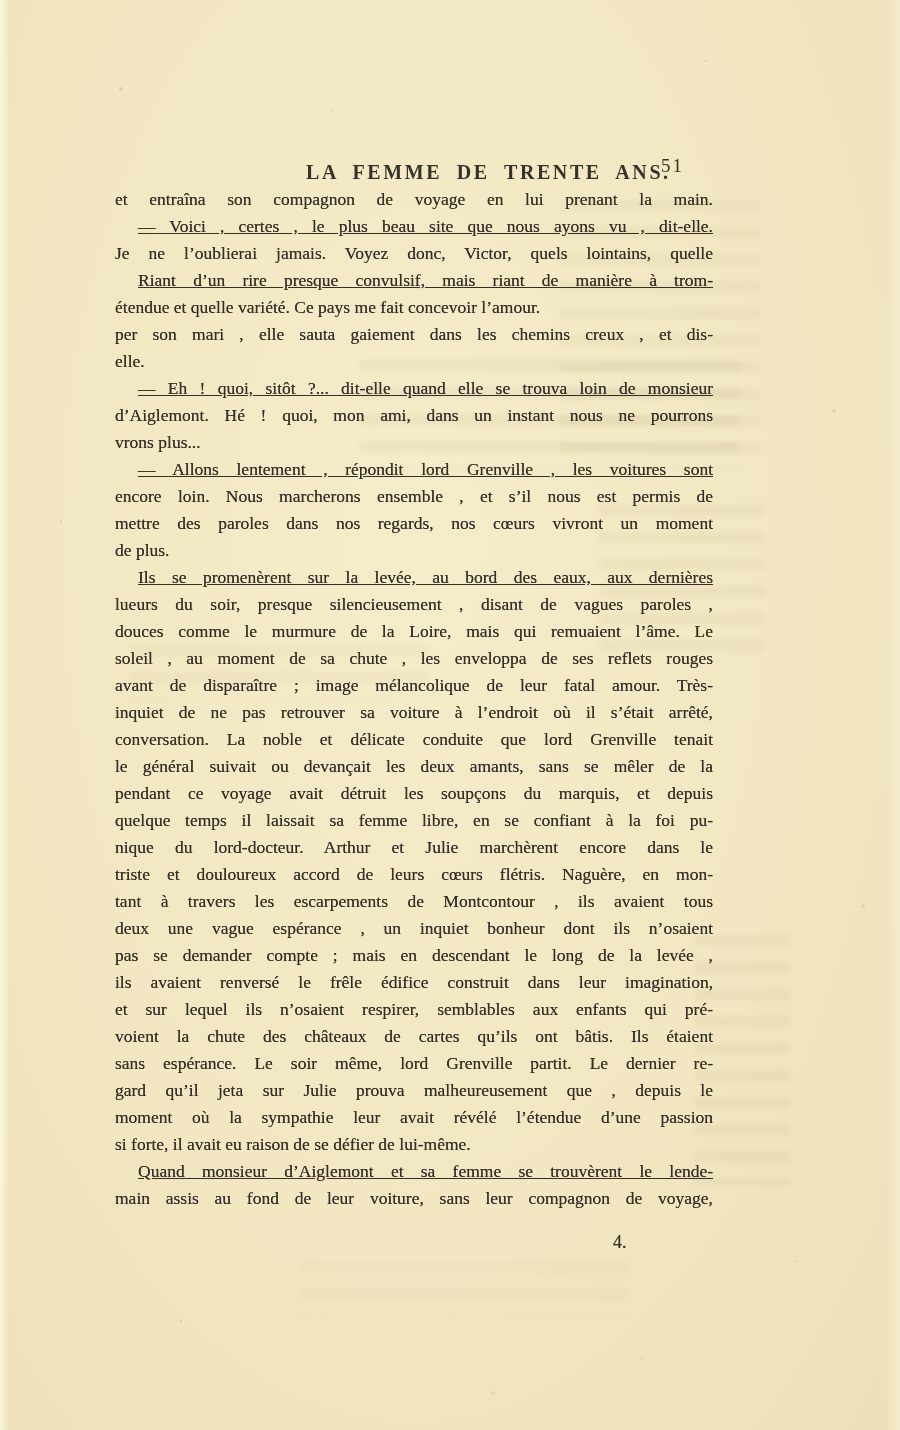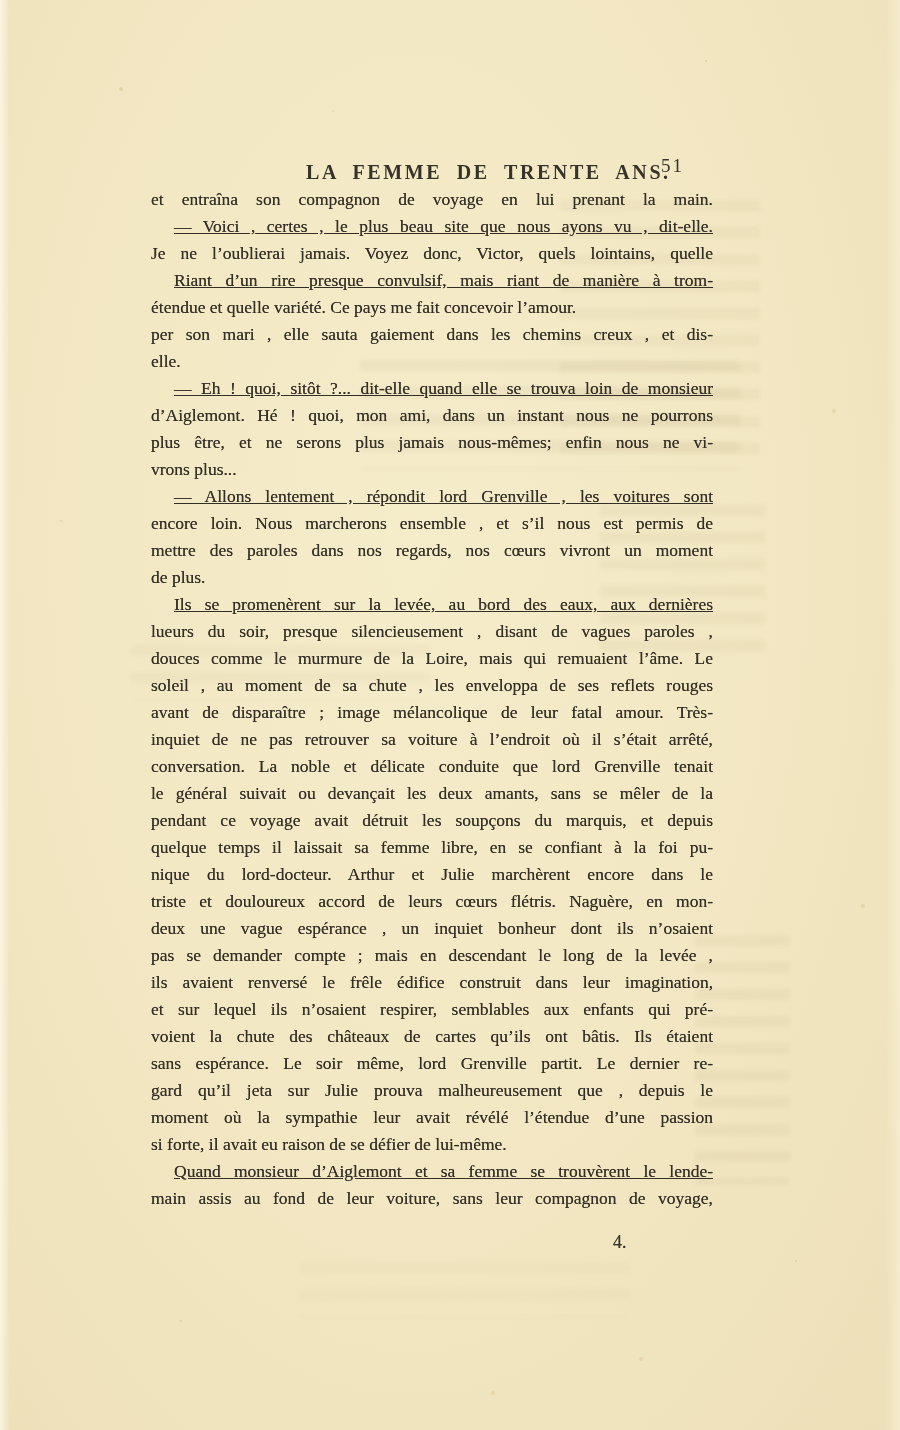--- a/index.html
+++ b/index.html
@@ -74,21 +74,20 @@
     color: #332f27;
     font-size: 17.5px;
     text-shadow: 0 0 0.5px rgba(52,47,38,0.75);
   }
   .line {
     height: 27px; line-height: 27px;
     text-align: justify;
     text-align-last: left;
     white-space: normal;
     overflow: visible;
-    margin-left: 36px;
   }
   .line.just { text-align-last: justify; }
   .line.indent { text-indent: 23px; text-decoration: underline; }
   .signature-mark {
     position: absolute;
     left: 613px; top: 1232px;
     font-size: 18px;
     color: #36332b;
     text-shadow: 0 0 0.5px rgba(52,47,38,0.7);
   }
@@ -113,38 +112,38 @@
   <div class="text-block">
       <div class="line just">et entraîna son compagnon de voyage en lui prenant la main.</div>
       <div class="line indent just">— Voici , certes , le plus beau site que nous ayons vu , dit-elle.</div>
       <div class="line just">Je ne l’oublierai jamais. Voyez donc, Victor, quels lointains, quelle</div>
       <div class="line indent just">Riant d’un rire presque convulsif, mais riant de manière à trom-</div>
       <div class="line">étendue et quelle variété. Ce pays me fait concevoir l’amour.</div>
       <div class="line just">per son mari , elle sauta gaiement dans les chemins creux , et dis-</div>
       <div class="line">elle.</div>
       <div class="line indent just">— Eh ! quoi, sitôt ?... dit-elle quand elle se trouva loin de monsieur</div>
       <div class="line just">d’Aiglemont. Hé ! quoi, mon ami, dans un instant nous ne pourrons</div>
-      <div class="line just">plus être, et ne serons plus jamais nous-mêmes; enfin nous ne vi-</div>
       <div class="line">vrons plus...</div>
       <div class="line indent just">— Allons lentement , répondit lord Grenville , les voitures sont</div>
       <div class="line just">encore loin. Nous marcherons ensemble , et s’il nous est permis de</div>
       <div class="line just">mettre des paroles dans nos regards, nos cœurs vivront un moment</div>
       <div class="line">de plus.</div>
       <div class="line indent just">Ils se promenèrent sur la levée, au bord des eaux, aux dernières</div>
       <div class="line just">lueurs du soir, presque silencieusement , disant de vagues paroles ,</div>
       <div class="line just">douces comme le murmure de la Loire, mais qui remuaient l’âme. Le</div>
       <div class="line just">soleil , au moment de sa chute , les enveloppa de ses reflets rouges</div>
       <div class="line just">avant de disparaître ; image mélancolique de leur fatal amour. Très-</div>
       <div class="line just">inquiet de ne pas retrouver sa voiture à l’endroit où il s’était arrêté,</div>
       <div class="line just">conversation. La noble et délicate conduite que lord Grenville tenait</div>
       <div class="line just">le général suivait ou devançait les deux amants, sans se mêler de la</div>
       <div class="line just">pendant ce voyage avait détruit les soupçons du marquis, et depuis</div>
       <div class="line just">quelque temps il laissait sa femme libre, en se confiant à la foi pu-</div>
       <div class="line just">nique du lord-docteur. Arthur et Julie marchèrent encore dans le</div>
       <div class="line just">triste et douloureux accord de leurs cœurs flétris. Naguère, en mon-</div>
+      <div class="line just">tant à travers les escarpements de Montcontour , ils avaient tous</div>
       <div class="line just">deux une vague espérance , un inquiet bonheur dont ils n’osaient</div>
       <div class="line just">pas se demander compte ; mais en descendant le long de la levée ,</div>
       <div class="line just">ils avaient renversé le frêle édifice construit dans leur imagination,</div>
       <div class="line just">et sur lequel ils n’osaient respirer, semblables aux enfants qui pré-</div>
       <div class="line just">voient la chute des châteaux de cartes qu’ils ont bâtis. Ils étaient</div>
       <div class="line just">sans espérance. Le soir même, lord Grenville partit. Le dernier re-</div>
       <div class="line just">gard qu’il jeta sur Julie prouva malheureusement que , depuis le</div>
       <div class="line just">moment où la sympathie leur avait révélé l’étendue d’une passion</div>
       <div class="line">si forte, il avait eu raison de se défier de lui-même.</div>
       <div class="line indent just">Quand monsieur d’Aiglemont et sa femme se trouvèrent le lende-</div>

